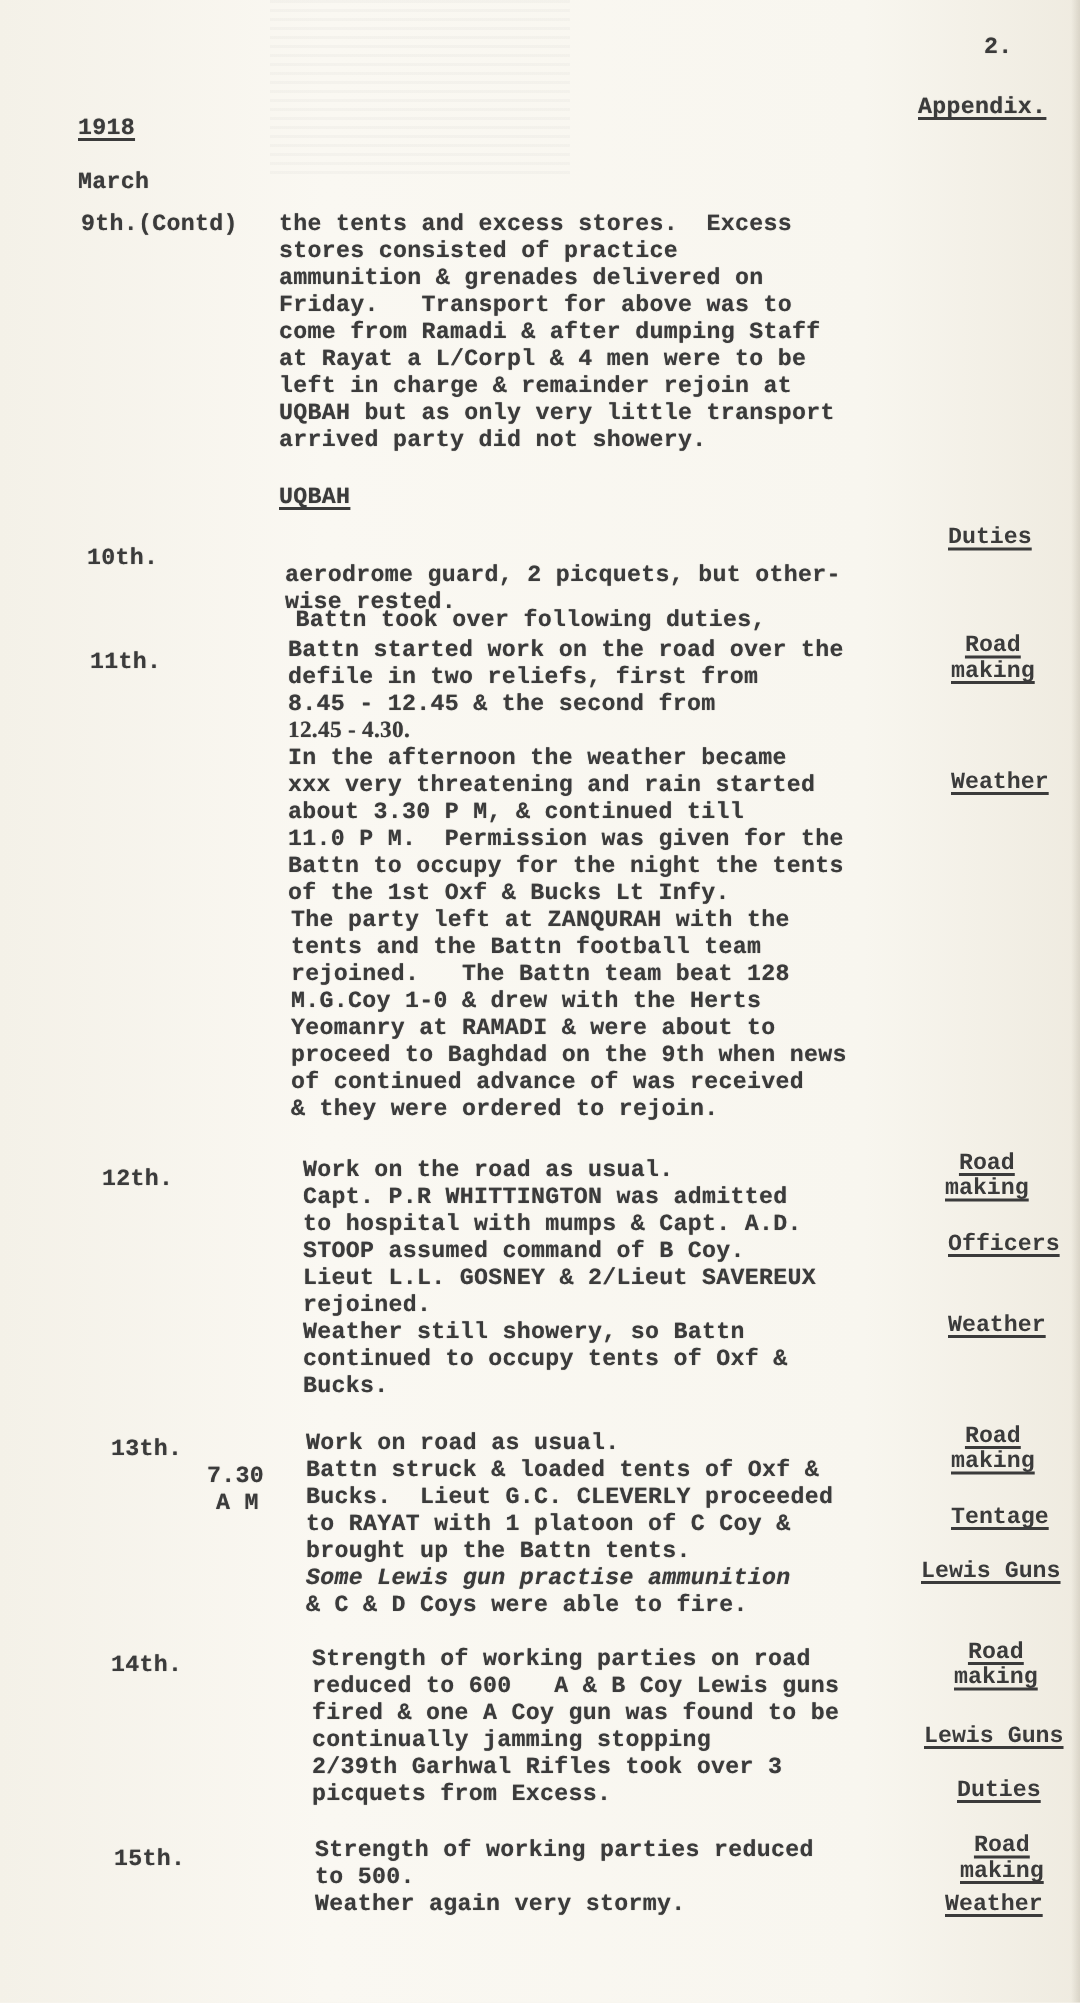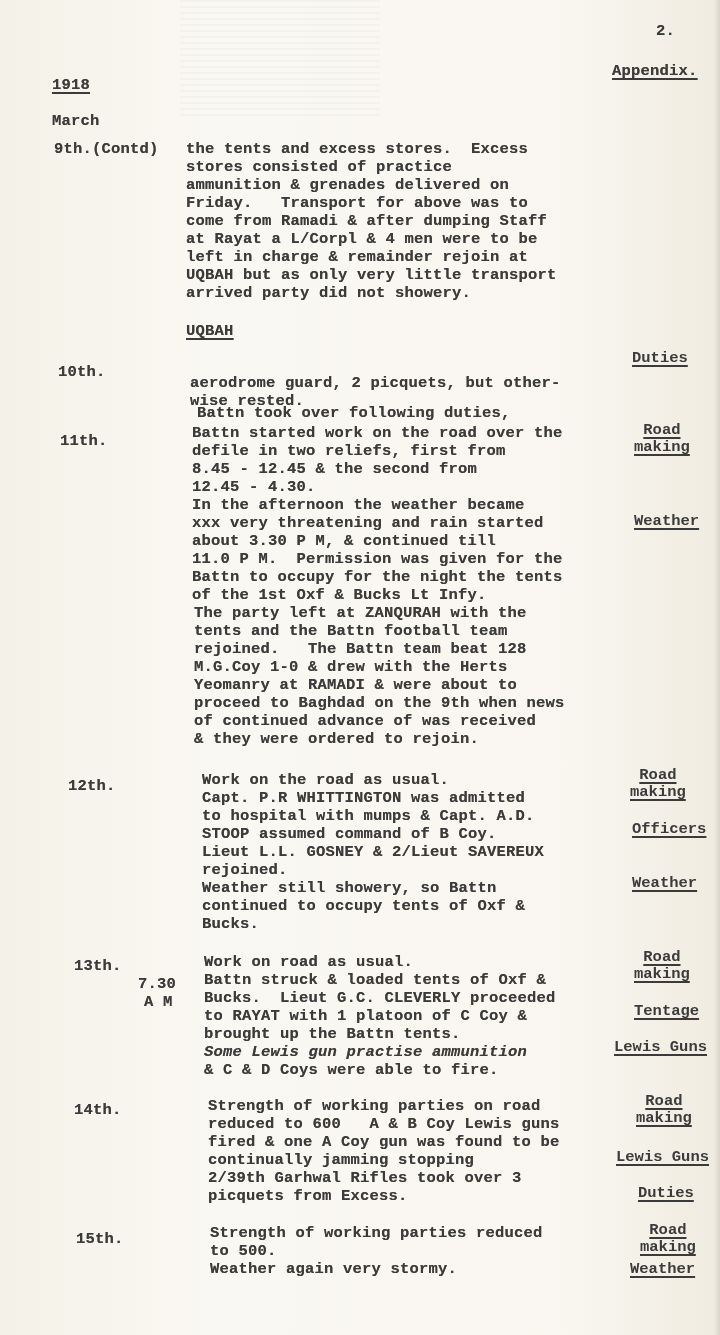--- a/index.html
+++ b/index.html
@@ -64,21 +64,21 @@
     <div class="t" style="left:197px; top:356px;margin-top:48px;">Battn took over following duties,</div>
     <div class="t" style="left:190px; top:374px;">aerodrome guard, 2 picquets, but other-</div>
     <div class="t" style="left:190px; top:392px;">wise rested.</div>
   </div>
 
   <div class="t" style="left:60px; top:432px;">11th.</div>
   <div>
     <div class="t" style="left:192px; top:424px;">Battn started work on the road over the</div>
     <div class="t" style="left:192px; top:442px;">defile in two reliefs, first from</div>
     <div class="t" style="left:192px; top:460px;">8.45 - 12.45 &amp; the second from</div>
-    <div class="t" style="left:192px; top:478px;">12.45 - 4.30.</div>
+    <div class="t" style="left:192px; top:478px;font-family:Liberation Serif, serif;">12.45 - 4.30.</div>
     <div class="t" style="left:192px; top:496px;">In the afternoon the weather became</div>
     <div class="t" style="left:192px; top:514px;">xxx very threatening and rain started</div>
     <div class="t" style="left:192px; top:532px;">about 3.30 P M, &amp; continued till</div>
     <div class="t" style="left:192px; top:550px;">11.0 P M.  Permission was given for the</div>
     <div class="t" style="left:192px; top:568px;">Battn to occupy for the night the tents</div>
     <div class="t" style="left:192px; top:586px;">of the 1st Oxf &amp; Bucks Lt Infy.</div>
     <div class="t" style="left:194px; top:604px;">The party left at ZANQURAH with the</div>
     <div class="t" style="left:194px; top:622px;">tents and the Battn football team</div>
     <div class="t" style="left:194px; top:640px;">rejoined.   The Battn team beat 128</div>
     <div class="t" style="left:194px; top:658px;">M.G.Coy 1-0 &amp; drew with the Herts</div>

